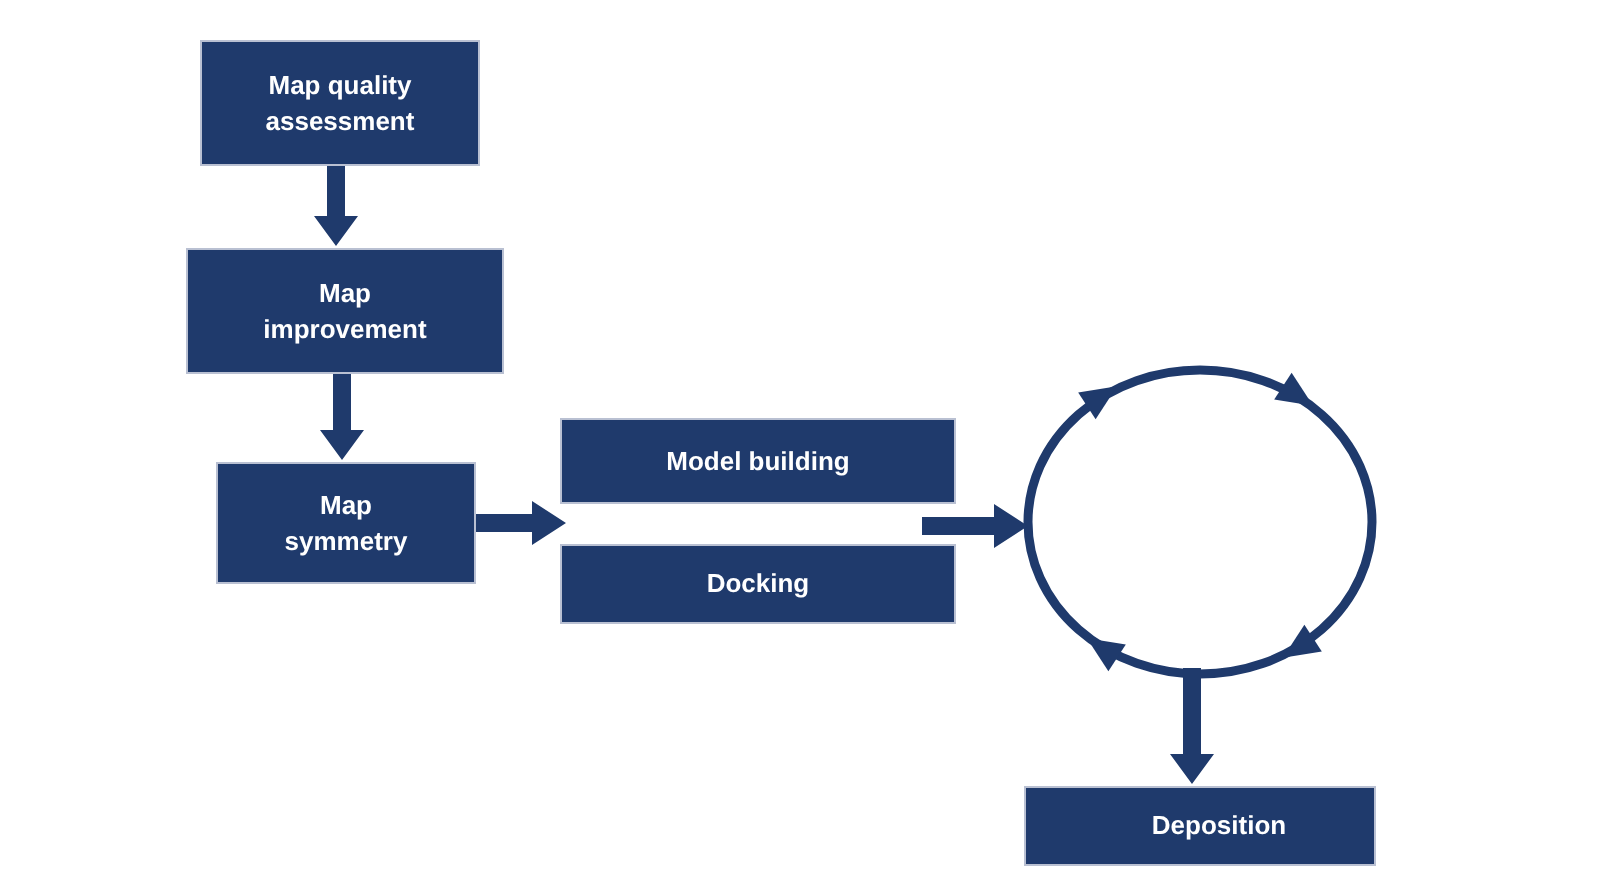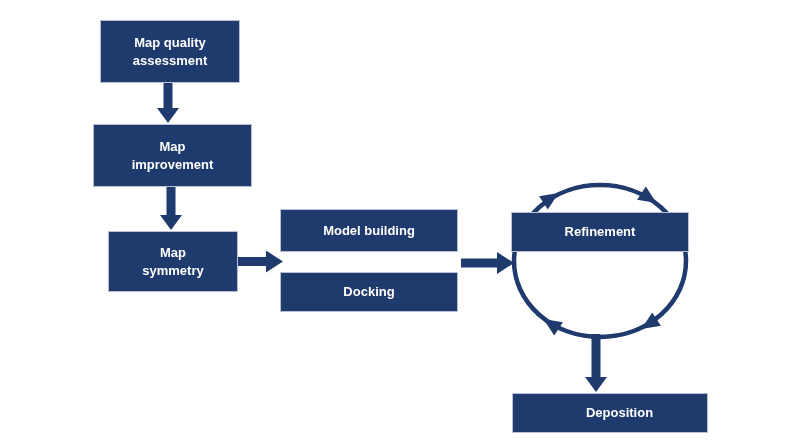--- a/index.html
+++ b/index.html
@@ -36,25 +36,25 @@
     color: var(--text, #ffffff);
     font-size: 13px;
     font-weight: 700;
     line-height: 1.32;
     white-space: pre-line;
   }
   
   .b-map-quality   { left: 100px; top: 20px;  width: 140px; height: 63px; }
   .b-map-improve   { left: 93px;  top: 124px; width: 159px; height: 63px; }
   .b-map-symmetry  { left: 108px; top: 231px; width: 130px; height: 61px; }
-  .b-model-build   { left: 280px; top: 209px; width: 178px; height: 43px; }
-  .b-docking       { left: 280px; top: 272px; width: 178px; height: 40px; }
+  .b-model-build   { left: 280px; top: 209px; width: 198px; height: 43px; }
+  .b-docking       { left: 280px; top: 272px; width: 198px; height: 40px; }
   .b-refinement    { left: 511px; top: 212px; width: 178px; height: 40px; }
   .b-validation    { left: 511px; top: 272px; width: 178px; height: 41px; }
-  .b-deposition    { left: 512px; top: 393px; width: 196px; height: 40px; padding-left: 19px; }
+  .b-deposition    { left: 512px; top: 393px; width: 176px; height: 40px; padding-left: 19px; }
 
   .shape { fill: var(--primary, #1f3a6c); }
   .ring  { fill: none; stroke: var(--primary, #1f3a6c); stroke-width: 4.5; }
 </style>
 </head>
 <body>
 
 <div class="canvas">
 
   <svg class="arrows-layer" viewBox="0 0 800 443" xmlns="http://www.w3.org/2000/svg">
@@ -89,22 +89,19 @@
   </div>
 
   <div class="box b-model-build">
     <span>Model building</span>
   </div>
 
   <div class="box b-docking">
     <span>Docking</span>
   </div>
 
-  <div class="box b-refinement">
-    <span>Refinement</span>
-  </div>
 
 
   <div class="box b-deposition">
     <span>Deposition</span>
   </div>
 
 </div>
 
 </body></html>

